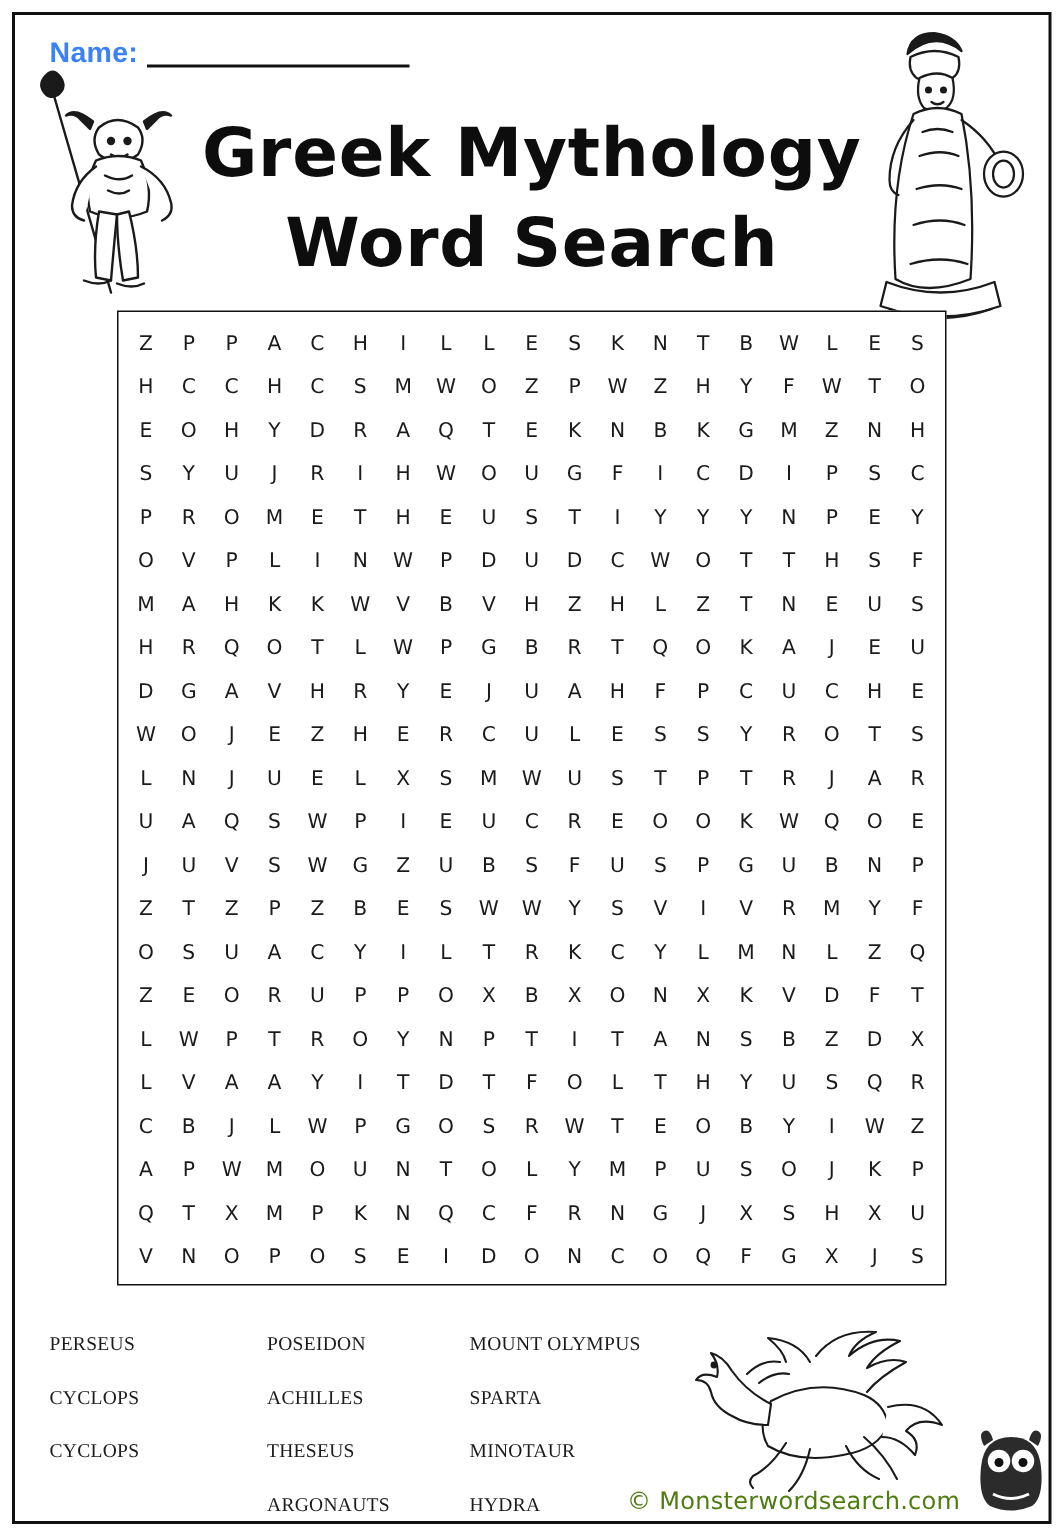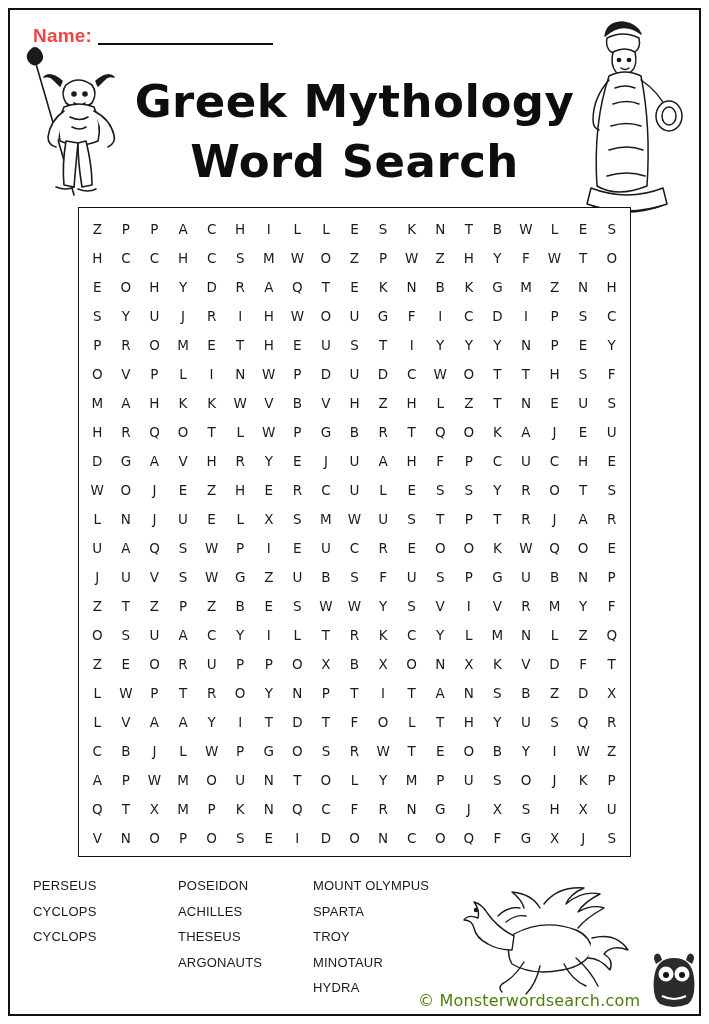--- a/index.html
+++ b/index.html
@@ -35,21 +35,21 @@
     position: absolute;
     left: 33px;
     top: 26px;
     display: flex;
     align-items: flex-end;
     gap: 6px;
   }
   .name-label {
     font-size: 19px;
     font-weight: bold;
-    color: #ef4444;
+    color: #3b82f6;
     letter-spacing: .2px;
     line-height: 1;
   }
   .name-blank {
     width: 175px;
     border-bottom: 2.5px solid #111;
     height: 16px;
   }
 
   
@@ -118,26 +118,27 @@
     gap: 0;
   }
   .word-col {
     display: flex;
     flex-direction: column;
   }
   .word-col.c1 { width: 145px; }
   .word-col.c2 { width: 135px; }
   .word-col.c3 { width: 170px; justify-content: center; }
   .word {
-    font-family: Liberation Sans, sans-serif;
+    font-family: Liberation Serif, serif;
     font-size: 13px;
     color: #1b1b1b;
     line-height: 25.5px;
     letter-spacing: .2px;
     white-space: nowrap;
+    margin-top: 10px;
   }
 
   
   .watermark {
     position: absolute;
     left: 418px;
     top: 991px;
     font-family: "DejaVu Sans", sans-serif;
     font-size: 16px;
     color: #4d7c0f;
@@ -654,21 +655,20 @@
       </div>
       <div class="word-col c2">
         <div class="word">POSEIDON</div>
         <div class="word">ACHILLES</div>
         <div class="word">THESEUS</div>
         <div class="word">ARGONAUTS</div>
       </div>
       <div class="word-col c3">
         <div class="word">MOUNT OLYMPUS</div>
         <div class="word">SPARTA</div>
-        <div class="word">TROY</div>
         <div class="word">MINOTAUR</div>
         <div class="word">HYDRA</div>
       </div>
     </div>
 
   <div class="figure fig-pegasus">
     <svg width="185" height="115" viewBox="0 0 185 115" aria-hidden="true">
       <g fill="none" stroke="#1a1a1a" stroke-width="1.4" stroke-linecap="round" stroke-linejoin="round">
 
         <path d="M92 18 q14 -18 40 -16 q-14 6 -18 16 q16 -14 34 -10 q-16 8 -22 18 q14 -8 26 -4 q-18 10 -26 20" fill="#fff"></path>

